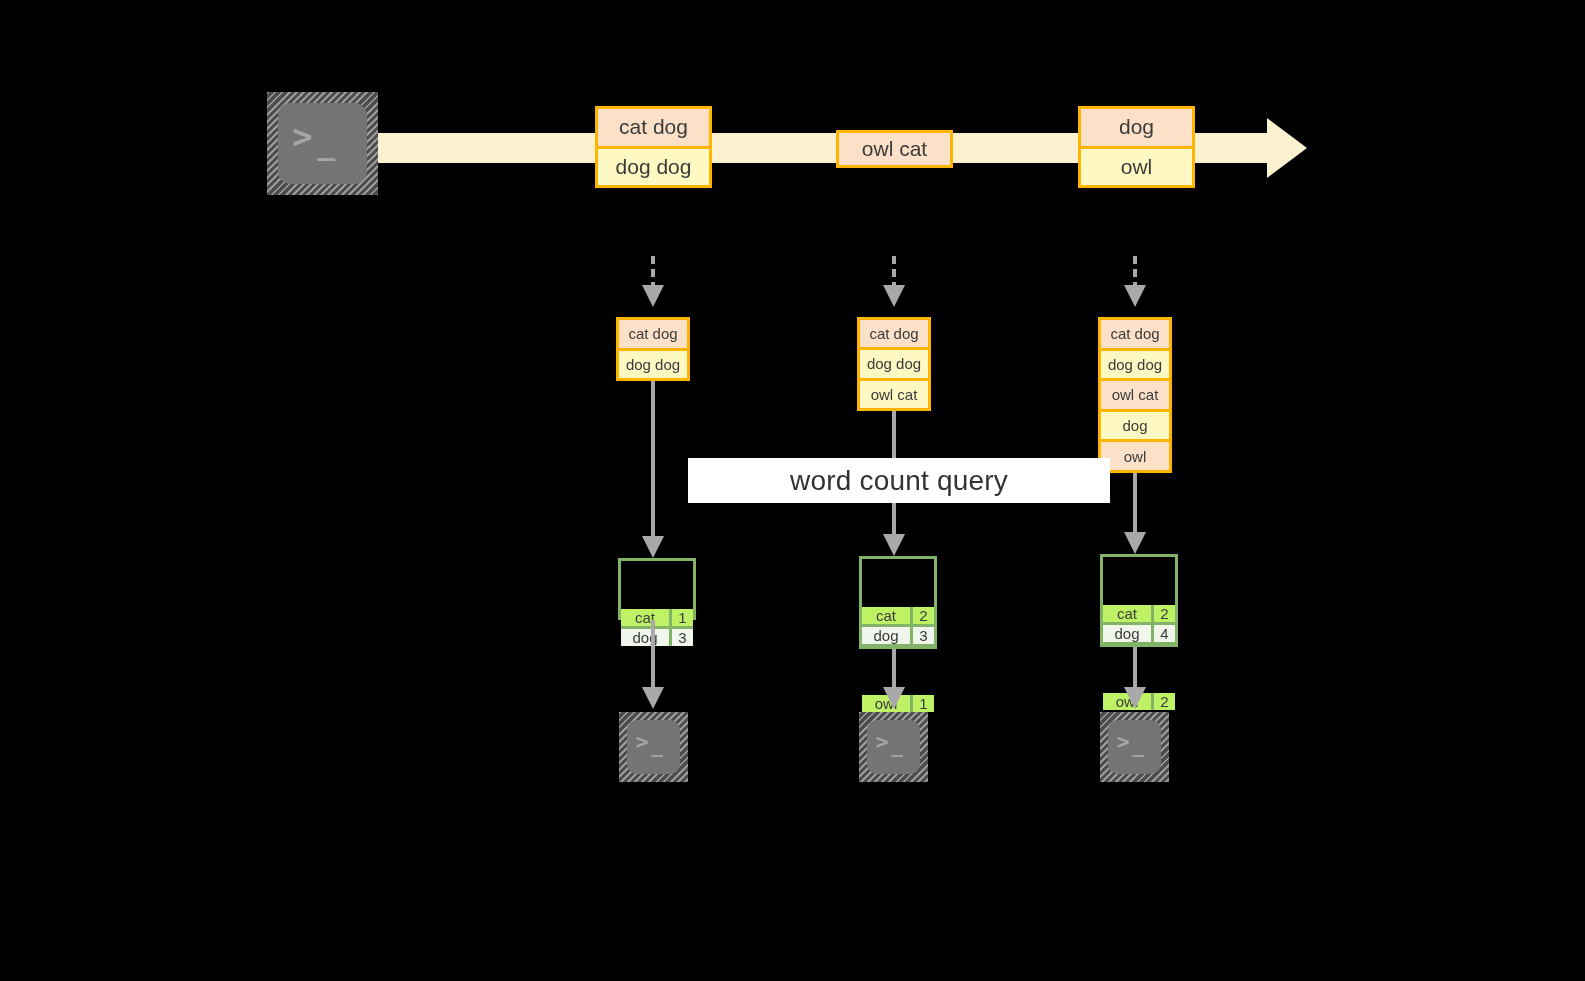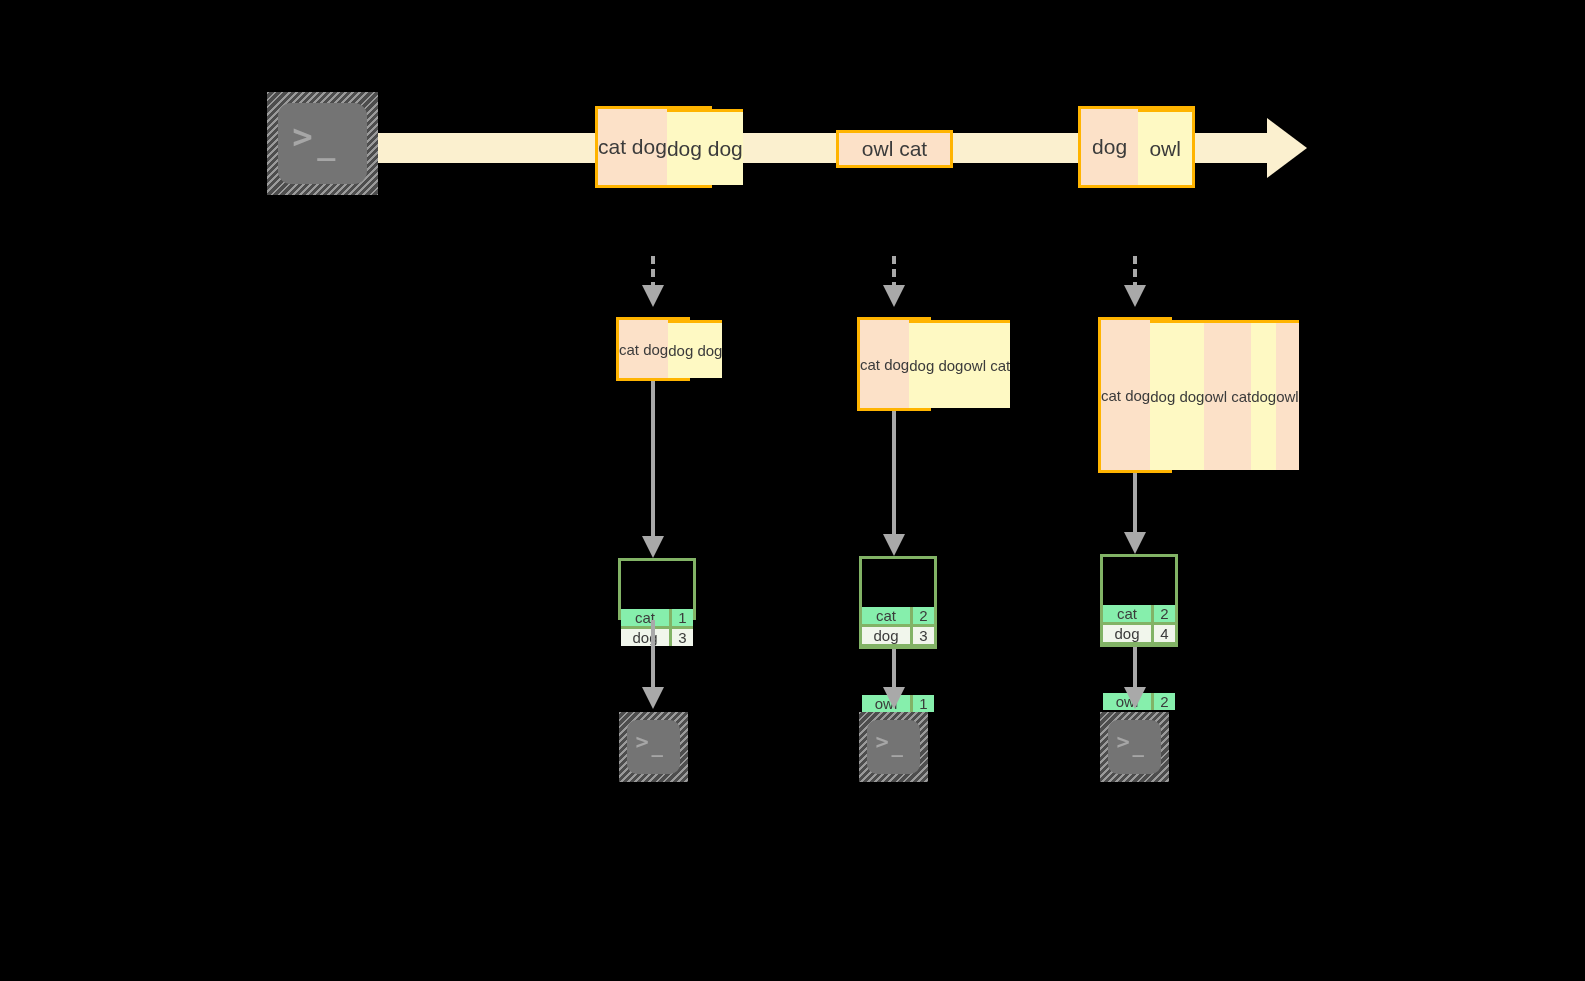--- a/index.html
+++ b/index.html
@@ -64,21 +64,21 @@
   .terminal-inner .und  { left: 44%; top: 32%; font-size: 30px; }
   .terminal.small .terminal-inner .chev { left: 16%; top: 20%; font-size: 22px; }
   .terminal.small .terminal-inner .und  { left: 46%; top: 30%; font-size: 19px; }
 
   
   .ebox {
     position: absolute;
     box-sizing: border-box;
     border: 3px solid #FFB400;
     display: flex;
-    flex-direction: row;
+    flex-direction: column;
   }
   .ebox .row {
     flex: 1 1 auto;
     display: flex;
     align-items: center;
     justify-content: center;
     color: #3b3b3b;
     white-space: nowrap;
     box-sizing: border-box;
   }
@@ -106,21 +106,21 @@
   .gtable .gcell {
     display: flex;
     align-items: center;
     justify-content: center;
     font-size: 15px;
     color: #3b3b3b;
     box-sizing: border-box;
   }
   .gtable .gcell.word { width: 48px; }
   .gtable .gcell.num  { width: 24px; border-left: 3px solid #82B366; }
-  .gtable .grow.dark  .gcell { background: #86efac; margin-top: 48px; }
+  .gtable .grow.dark  .gcell { background: #bef264; margin-top: 48px; }
   .gtable .grow.light .gcell { background: #F1F6EC; }
 
   
   .vline {
     position: absolute;
     width: 4px;
     background: #A9A9A9;
   }
   .vline.dashed {
     background: none;
@@ -281,14 +281,15 @@
   <div class="vline" style="left:1133px; top:647px; height:42px;"></div>
   <div class="vhead" style="left:1124px; top:687px;"></div>
 
   <div class="terminal small" style="left:1100px; top:712px; width:69px; height:70px;">
     <div class="terminal-inner">
       <span class="glyph chev">&gt;</span>
       <span class="glyph und">_</span>
     </div>
   </div>
 
+  <div class="query-label" style="left:688px; top:458px; width:422px; height:45px;">word count query</div>
 
 </div>
 
 </body></html>

